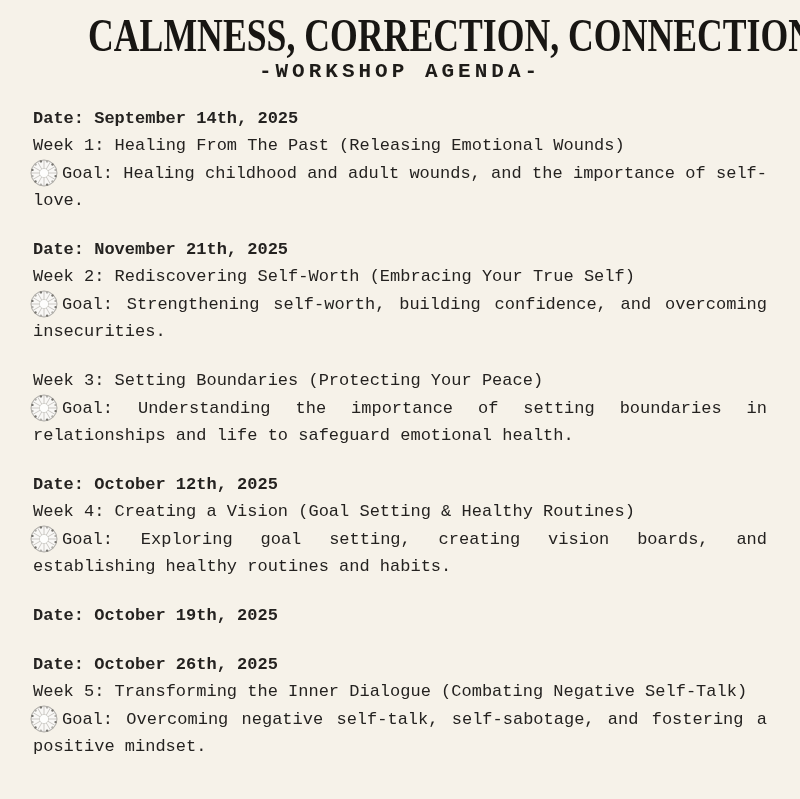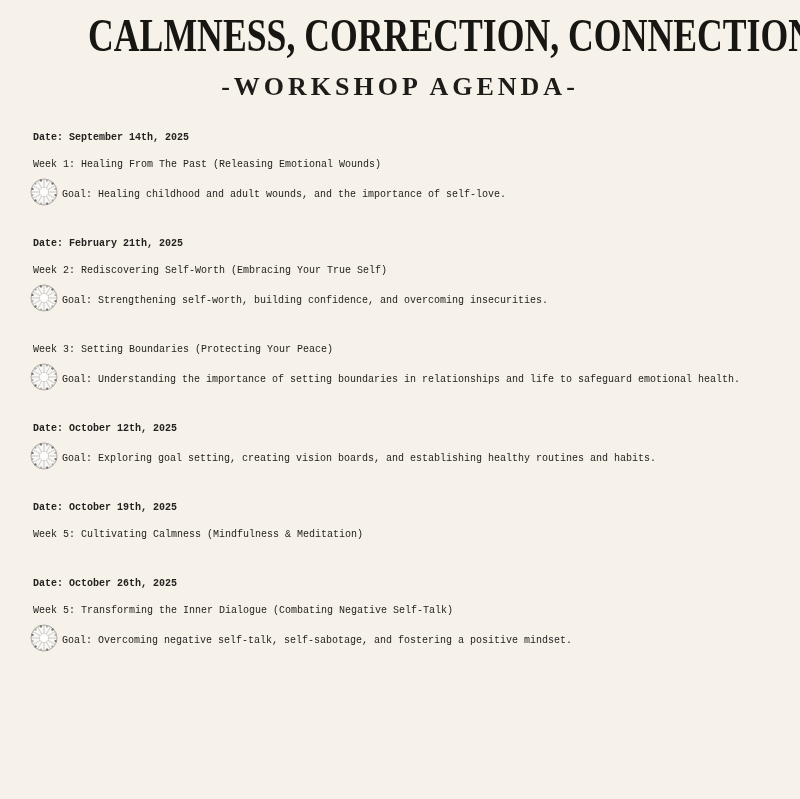--- a/index.html
+++ b/index.html
@@ -20,30 +20,30 @@
     font-family: "Liberation Serif", "DejaVu Serif", serif;
     font-weight: 700;
     font-size: 42px;
     line-height: 1.05;
     white-space: nowrap;
     color: #181613;
     transform: scale(0.85, 1.08);
     transform-origin: center top;
   }
   .subtitle {
-    font-family: Liberation Serif, serif;
+    font-family: Liberation Mono, monospace;
     font-weight: 700;
-    font-size: 26px;
+    font-size: 21px;
     letter-spacing: 4px;
     color: #1e1c19;
-    margin-top: 16px;
+    margin-top: 4px;
   }
   .agenda { margin-top: 22px; }
   .week-block {
-    font-size: 10px;
+    font-size: 17px;
     line-height: 27px;
     margin-bottom: 22px;
     color: #242220;
   }
   .week-block p { margin: 0; }
   .date-line { font-weight: 700; }
   .week-label { font-weight: 400; }
   .goal-line { text-align: justify; }
   .gem {
     display: inline-block;
@@ -105,44 +105,44 @@
 
     <section class="week-block">
       <p class="date-line">Date: September 14th, 2025</p>
       <p class="week-line"><span class="week-label">Week 1</span><span>: Healing From The Past (Releasing Emotional Wounds)</span></p>
       <p class="goal-line"><svg class="gem" viewBox="0 0 28 28">
             <use href="#gem-symbol"></use>
           </svg><span>Goal: Healing childhood and adult wounds, and the importance of self-love.</span></p>
     </section>
 
     <section class="week-block">
-      <p class="date-line">Date: February 21th, 2025</p>
+      <p class="date-line">Date: November 21th, 2025</p>
       <p class="week-line"><span class="week-label">Week 2</span><span>: Rediscovering Self-Worth (Embracing Your True Self)</span></p>
       <p class="goal-line"><svg class="gem" viewBox="0 0 28 28">
             <use href="#gem-symbol"></use>
           </svg><span>Goal: Strengthening self-worth, building confidence, and overcoming insecurities.</span></p>
     </section>
 
     <section class="week-block">
       <p class="week-line"><span class="week-label">Week 3</span><span>: Setting Boundaries (Protecting Your Peace)</span></p>
       <p class="goal-line"><svg class="gem" viewBox="0 0 28 28">
             <use href="#gem-symbol"></use>
           </svg><span>Goal: Understanding the importance of setting boundaries in relationships and life to safeguard emotional health.</span></p>
     </section>
 
     <section class="week-block">
       <p class="date-line">Date: October 12th, 2025</p>
+      <p class="week-line"><span class="week-label">Week 4</span><span>: Creating a Vision (Goal Setting &amp; Healthy Routines)</span></p>
       <p class="goal-line"><svg class="gem" viewBox="0 0 28 28">
             <use href="#gem-symbol"></use>
           </svg><span>Goal: Exploring goal setting, creating vision boards, and establishing healthy routines and habits.</span></p>
     </section>
 
     <section class="week-block">
       <p class="date-line">Date: October 19th, 2025</p>
-      <p class="week-line"><span class="week-label">Week 5</span><span>: Cultivating Calmness (Mindfulness &amp; Meditation)</span></p>
     </section>
 
     <section class="week-block extra-gap">
       <p class="date-line">Date: October 26th, 2025</p>
       <p class="week-line"><span class="week-label">Week 5</span><span>: Transforming the Inner Dialogue (Combating Negative Self-Talk)</span></p>
       <p class="goal-line"><svg class="gem" viewBox="0 0 28 28">
             <use href="#gem-symbol"></use>
           </svg><span>Goal: Overcoming negative self-talk, self-sabotage, and fostering a positive mindset.</span></p>
     </section>
 

